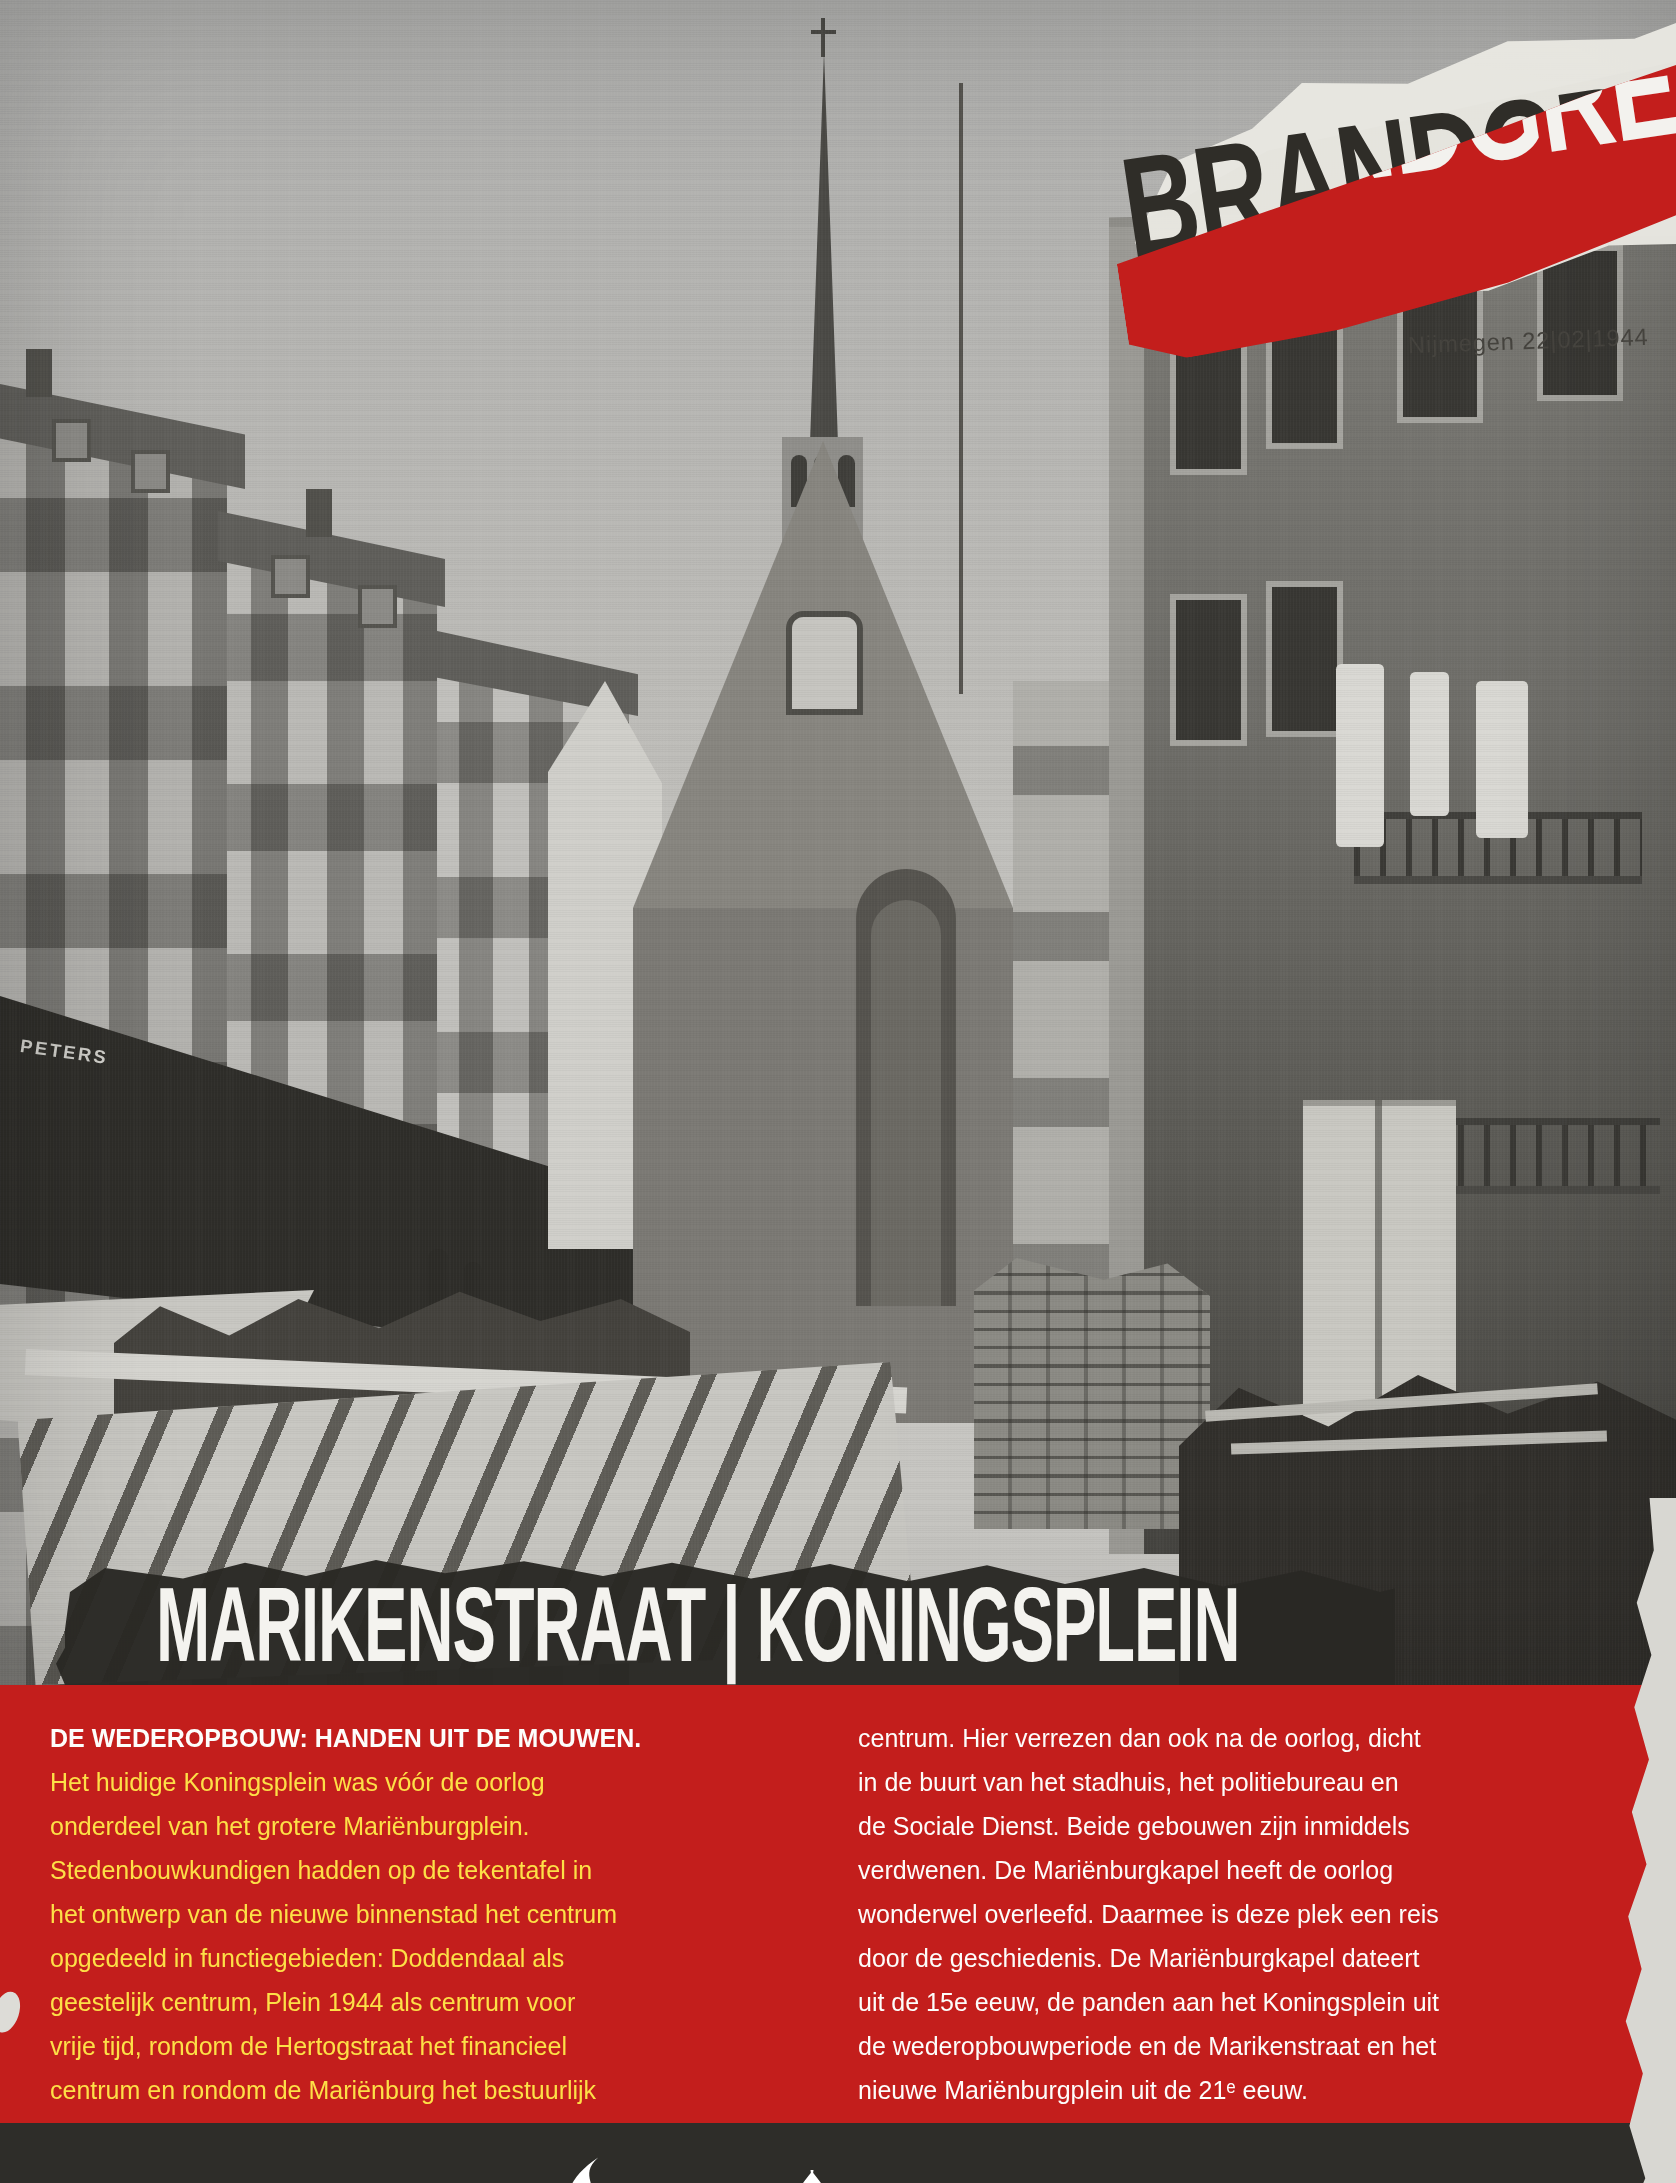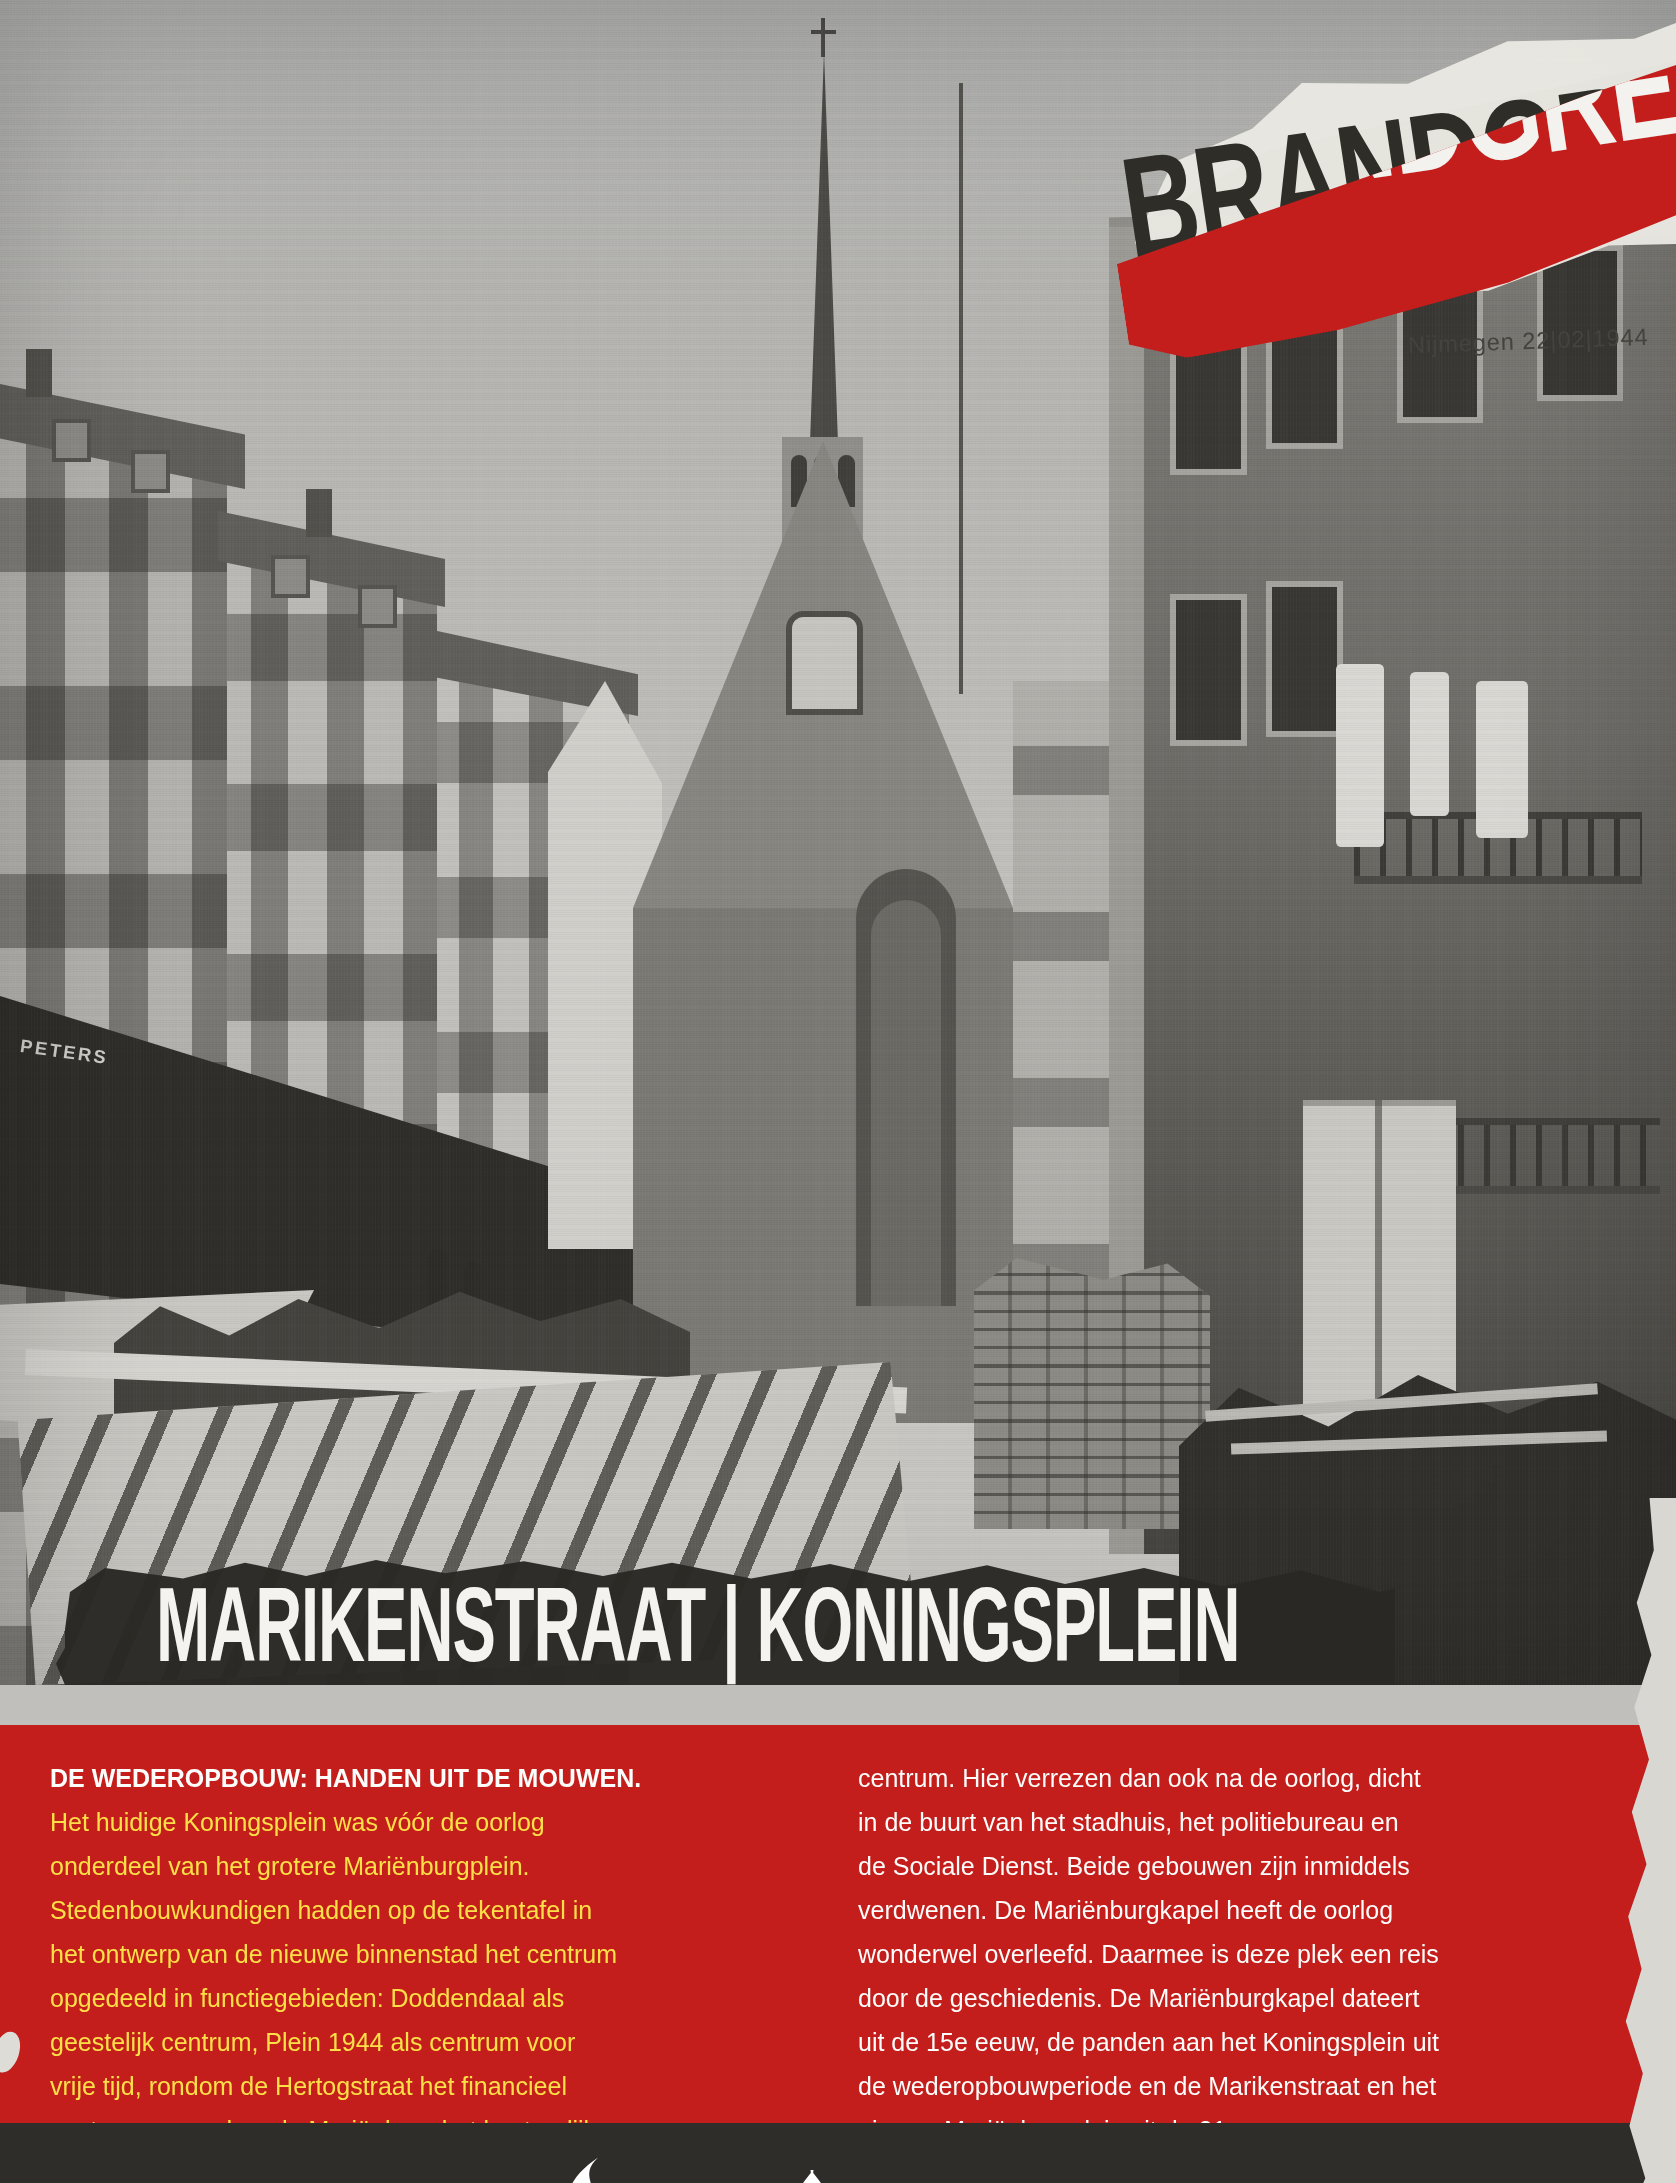--- a/index.html
+++ b/index.html
@@ -112,21 +112,21 @@
 
   
   .title-band{position:absolute;left:0;top:1552px;width:1395px;height:133px;z-index:4;
               background:rgba(41,40,36,.97);
               clip-path:polygon(65px 58%,70px 30%,105px 12%,183px 20%,245px 8%,306px 18%,376px 6%,445px 16%,524px 7%,603px 18%,672px 8%,751px 20%,830px 9%,908px 22%,987px 10%,1065px 24%,1144px 12%,1223px 26%,1301px 14%,1380px 30%,1458px 16%,1537px 34%,1616px 20%,1677px 36%,1677px 100%,65px 100%,56px 84%,65px 72%);
               display:flex;align-items:flex-end;justify-content:center;}
   .title-band h1{margin:0 0 7.9px 0;font-size:105px;line-height:1;font-weight:700;color:#f4f3ef;
                  white-space:nowrap;transform:scaleX(.62);transform-origin:center bottom;letter-spacing:-1.7px;}
 
   
-  .article{position:absolute;left:0;top:1685px;width:1677px;height:438px;background:#c31e1c;z-index:3;margin-top:40px;}
+  .article{position:absolute;left:0;top:1685px;width:1677px;height:438px;background:#c31e1c;z-index:3;}
   .article .col-head{position:absolute;left:50px;top:1716px;width:681px;
             font-size:25px;font-weight:700;color:#fdfdfb;line-height:44px;}
   .article .col-head{top:31px;left:50px;position:absolute;}
   .col1{position:absolute;left:50px;top:75px;width:681px;color:#fde047;
         font-size:25px;line-height:44px;white-space:pre-line;}
   .col2{position:absolute;left:858px;top:31px;width:716px;color:#fdfdfb;
         font-size:25px;line-height:44px;white-space:pre-line;}
   .blob{position:absolute;left:-6.1px;top:306px;width:24.5px;height:42px;background:#dddcd7;
         border-radius:50%;transform:rotate(18deg);}
 

